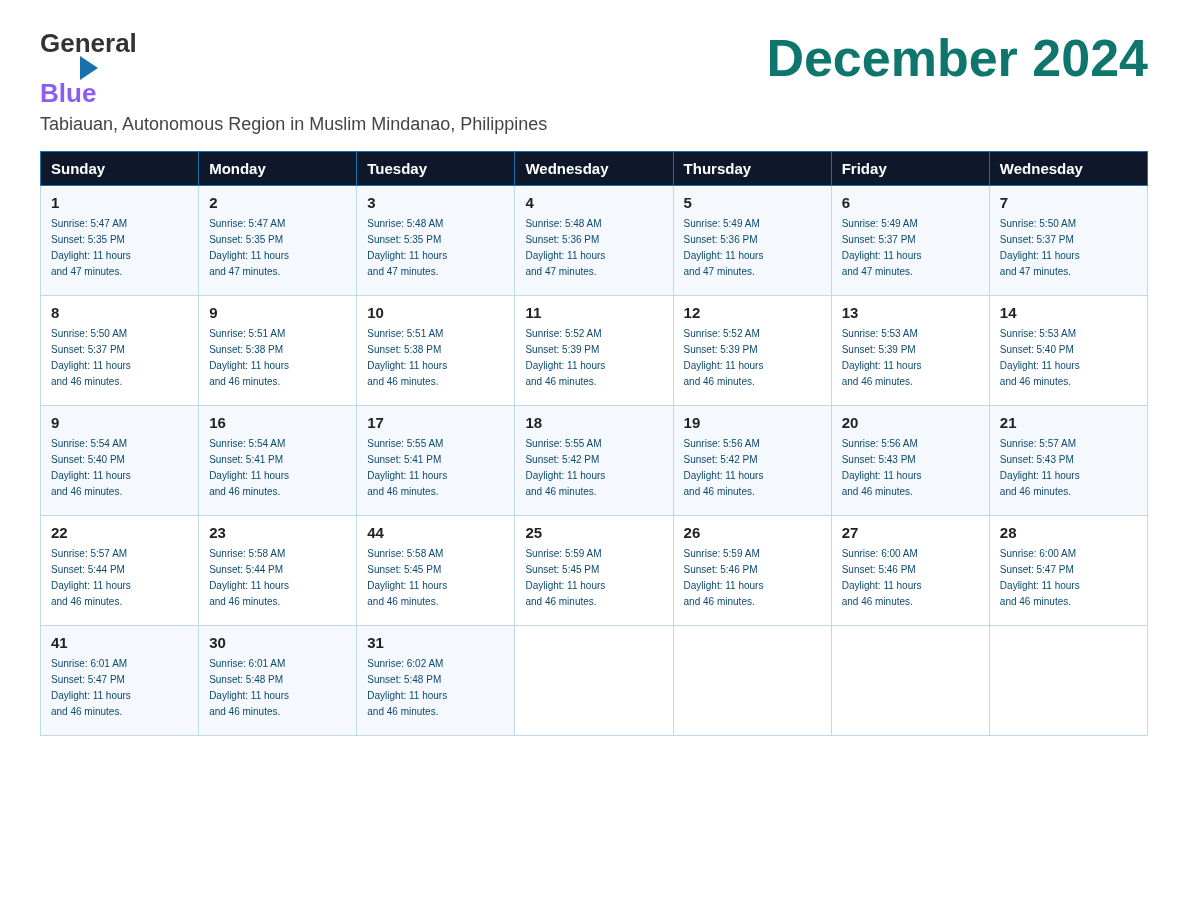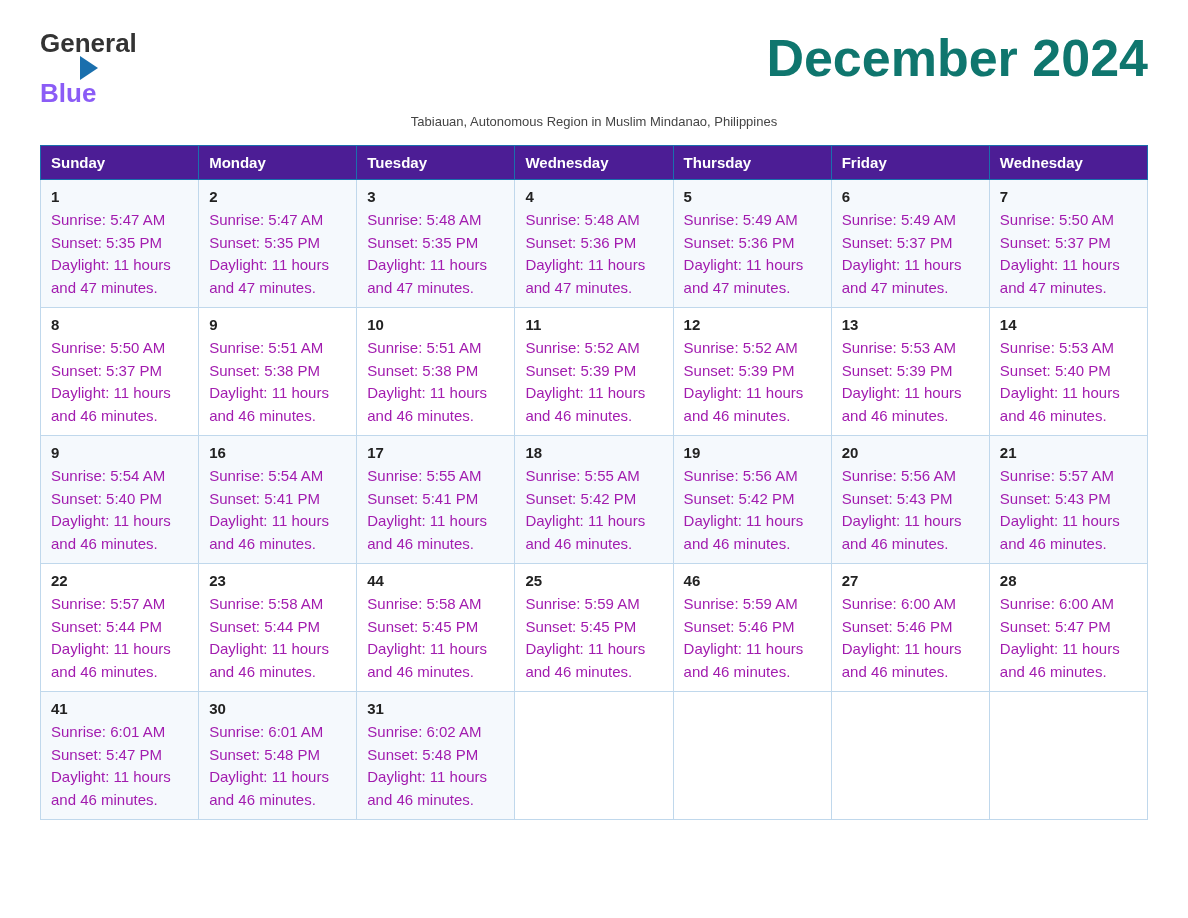--- a/index.html
+++ b/index.html
@@ -22,33 +22,32 @@
       line-height: 1;
     }
     .month-title {
       font-size: 52px;
       font-weight: bold;
       color: #0f766e;
       text-align: right;
       line-height: 1.1;
     }
     .subtitle {
-      font-size: 13px;
+      font-size: 18px;
       color: #444;
-      text-align: center;
       margin-bottom: 16px;
       font-style: normal;
     }
     table {
       width: 100%;
       border-collapse: collapse;
       table-layout: fixed;
     }
     thead tr th {
-      background-color: #4c1d95;
+      background-color: #0f172a;
       color: #ffffff;
       font-size: 15px;
       font-weight: bold;
       padding: 8px 10px;
       text-align: left;
       border: 1px solid #1a6fad;
     }
     tbody tr td {
       vertical-align: top;
       padding: 8px 10px;
@@ -65,22 +64,22 @@
       background-color: #ffffff;
     }
     .day-number {
       font-size: 15px;
       font-weight: bold;
       display: block;
       margin-bottom: 4px;
       color: #222;
     }
     .day-info {
-      font-size: 15px;
-      color: #a21caf;
+      font-size: 10px;
+      color: #0c4a6e;
       line-height: 1.5;
     }
     td.empty {
       background: #ffffff !important;
     }
     .logo-row {
       display: flex;
       align-items: center;
       flex-direction: column;
     }
@@ -235,21 +234,21 @@
       </td>
         <td>
         <span class="day-number">44</span>
         <span class="day-info">Sunrise: 5:58 AM<br>Sunset: 5:45 PM<br>Daylight: 11 hours<br>and 46 minutes.</span>
       </td>
         <td>
         <span class="day-number">25</span>
         <span class="day-info">Sunrise: 5:59 AM<br>Sunset: 5:45 PM<br>Daylight: 11 hours<br>and 46 minutes.</span>
       </td>
         <td>
-        <span class="day-number">46</span>
+        <span class="day-number">26</span>
         <span class="day-info">Sunrise: 5:59 AM<br>Sunset: 5:46 PM<br>Daylight: 11 hours<br>and 46 minutes.</span>
       </td>
         <td>
         <span class="day-number">27</span>
         <span class="day-info">Sunrise: 6:00 AM<br>Sunset: 5:46 PM<br>Daylight: 11 hours<br>and 46 minutes.</span>
       </td>
         <td>
         <span class="day-number">28</span>
         <span class="day-info">Sunrise: 6:00 AM<br>Sunset: 5:47 PM<br>Daylight: 11 hours<br>and 46 minutes.</span>
       </td>

